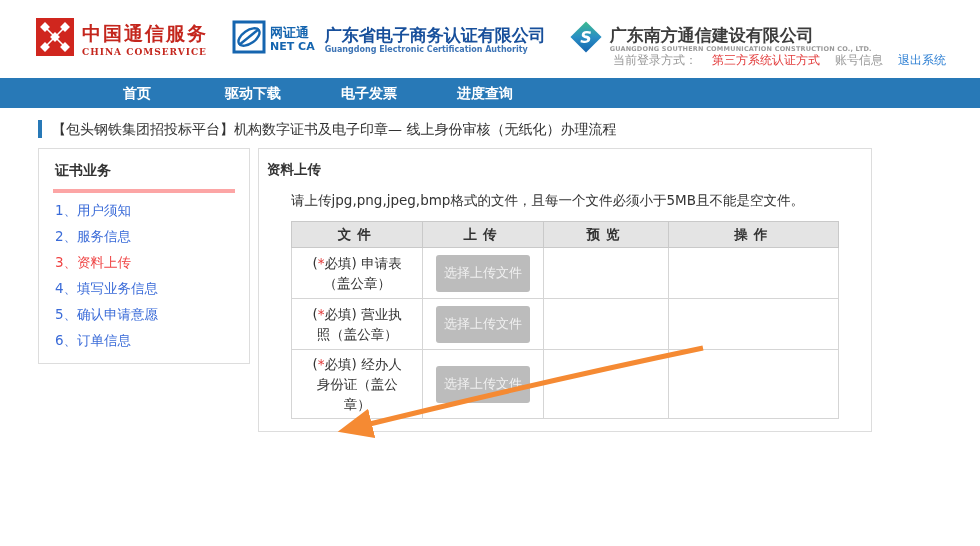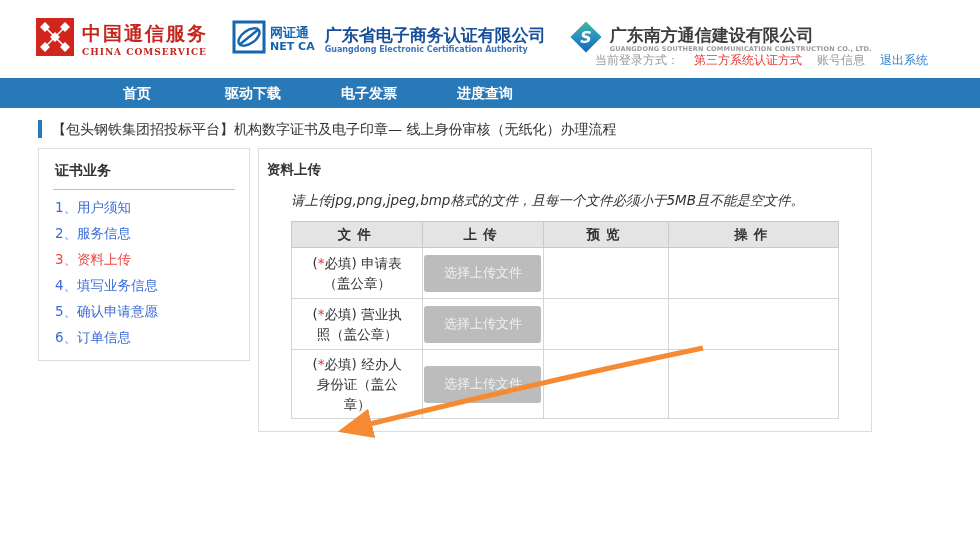--- a/index.html
+++ b/index.html
@@ -16,50 +16,50 @@
   .netca-text { margin-left:4px; }
   .netca-cn { font-size:13px; font-weight:bold; color:#1565af; line-height:15px; }
   .netca-en { font-size:11px; font-weight:bold; color:#1565af; line-height:13px; }
   .brand2-name { margin-left:10px; }
   .brand2-cn { font-size:17px; font-weight:bold; color:#174f9b; line-height:20px; }
   .brand2-en { font-size:8px; color:#3d74b5; font-weight:bold; }
   .brand3 { margin-left:22px; }
   .brand3-text { margin-left:6px; }
   .brand3-cn { font-size:17px; font-weight:bold; color:#3c3c3c; line-height:20px; }
   .brand3-en { font-size:6.5px; color:#999; font-weight:bold; letter-spacing:0.2px; }
-  .login-row { position:absolute; right:52px; top:52px; font-size:12px; display:flex; gap:15px; white-space:nowrap; }
+  .login-row { position:absolute; right:34px; top:52px; font-size:12px; display:flex; gap:15px; white-space:nowrap; }
   .login-label { color:#999; }
   .login-method { color:#e23a3a; }
   .account-link { color:#999; cursor:pointer; }
   .logout-link { color:#2d7fd3; cursor:pointer; }
 
   
   .nav { height:30px; background:#2879b7; display:flex; padding-left:79px; }
   .nav-item { width:116px; text-align:center; line-height:30px; color:#fff; font-size:14px; font-weight:bold; cursor:pointer; }
 
   
   .crumb { margin:12px 0 10px 38px; border-left:4px solid #2879b7; padding-left:10px; font-size:14px; color:#333; line-height:18px; }
 
   
   .content { display:flex; align-items:flex-start; margin-left:38px; margin-right:108px; }
   .sidebar { width:212px; border:1px solid #ddd; padding:10px 14px 14px; }
-  .sidebar-title { font-size:14px; font-weight:bold; color:#333; padding:3px 2px 9px; border-bottom:1px solid #fca5a5; }
+  .sidebar-title { font-size:14px; font-weight:bold; color:#333; padding:3px 2px 9px; border-bottom:4px solid #fca5a5; }
   .sidebar-item { font-size:13.5px; color:#3a6bd8; padding:8px 2px 0; line-height:18px; cursor:pointer; }
   .sidebar-item.active { color:#ef4444; }
 
   .main { flex:1; margin-left:8px; border:1px solid #ddd; padding:12px 8px 12px; }
   .section-title { font-size:13.5px; font-weight:bold; color:#333; }
-  .instruction { margin:13px 0 11px 24px; font-size:13.5px; color:#333;font-style:italic; }
+  .instruction { margin:13px 0 11px 24px; font-size:13.5px; color:#333; }
 
   table.upload-table { border-collapse:collapse; margin-left:24px; width:calc(100% - 48px); }
   .upload-table th { background:#e4e4e4; border:1px solid #c9c9c9; font-size:13.5px; color:#333; height:26px; letter-spacing:6px; font-weight:bold; }
   .upload-table td { border:1px solid #d5d5d5; height:51px; text-align:center; font-size:13.5px; color:#333; vertical-align:middle; }
   td.file-cell { padding:4px 14px; line-height:20px; }
   .star { color:#e23a3a; }
-  .upload-btn { background:#bcbcbc; color:#f0f0f0; border:none; border-radius:3px; width:117px; height:37px; font-size:13px; cursor:pointer; font-family:inherit; }
+  .upload-btn { background:#bcbcbc; color:#f0f0f0; border:none; border-radius:3px; width:94px; height:37px; font-size:13px; cursor:pointer; font-family:inherit; }
 
   .help { border-top:1px solid #ddd; margin-top:14px; padding:9px 0 2px; }
   .help-title { font-size:13.5px; font-weight:bold; color:#333; }
   .export-link { display:inline-block; margin:9px 0 0 24px; color:#2e6fd0; font-size:13.5px; cursor:pointer; }
   .help-note { margin:5px 0 0 24px; font-size:13.5px; color:#333; }
 
   .arrow-layer { position:absolute; left:0; top:0; width:980px; height:546px; pointer-events:none; }
 </style>
 </head>
 <body>

